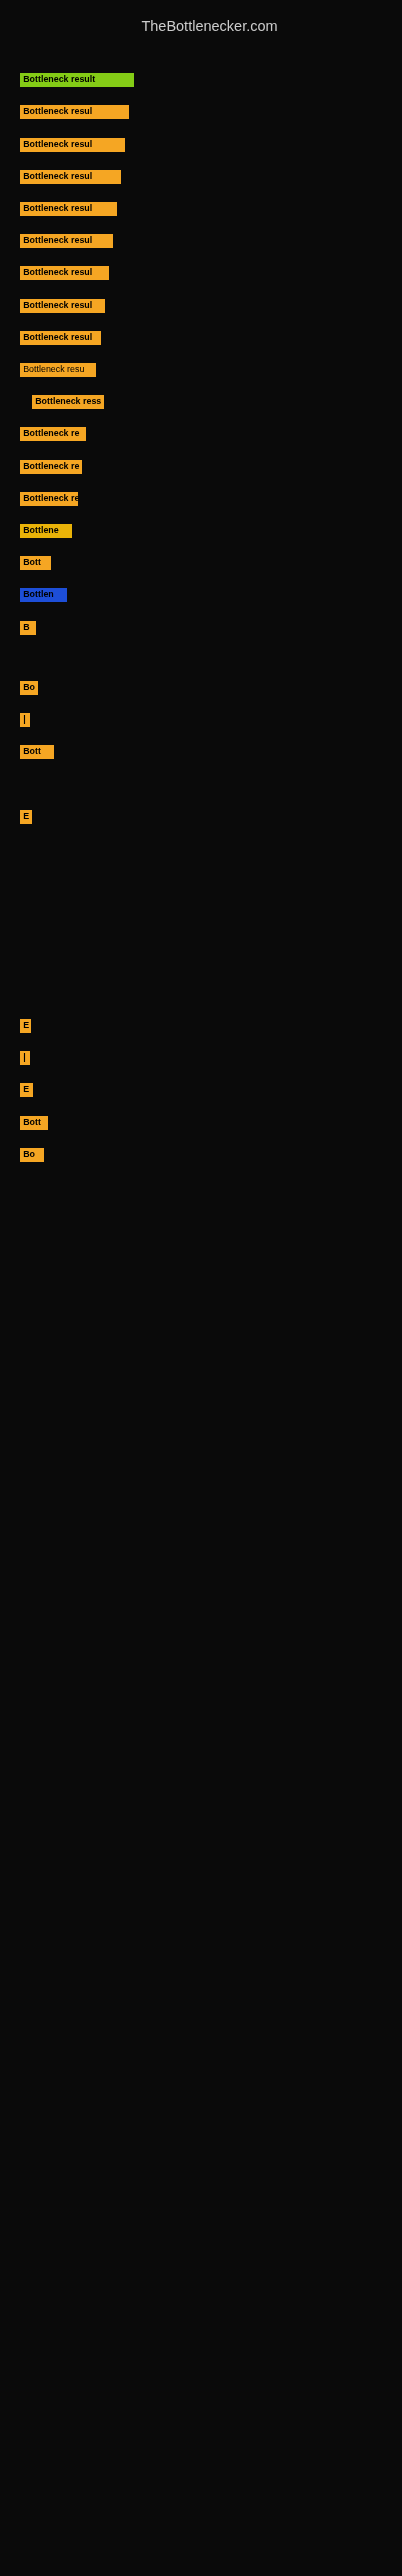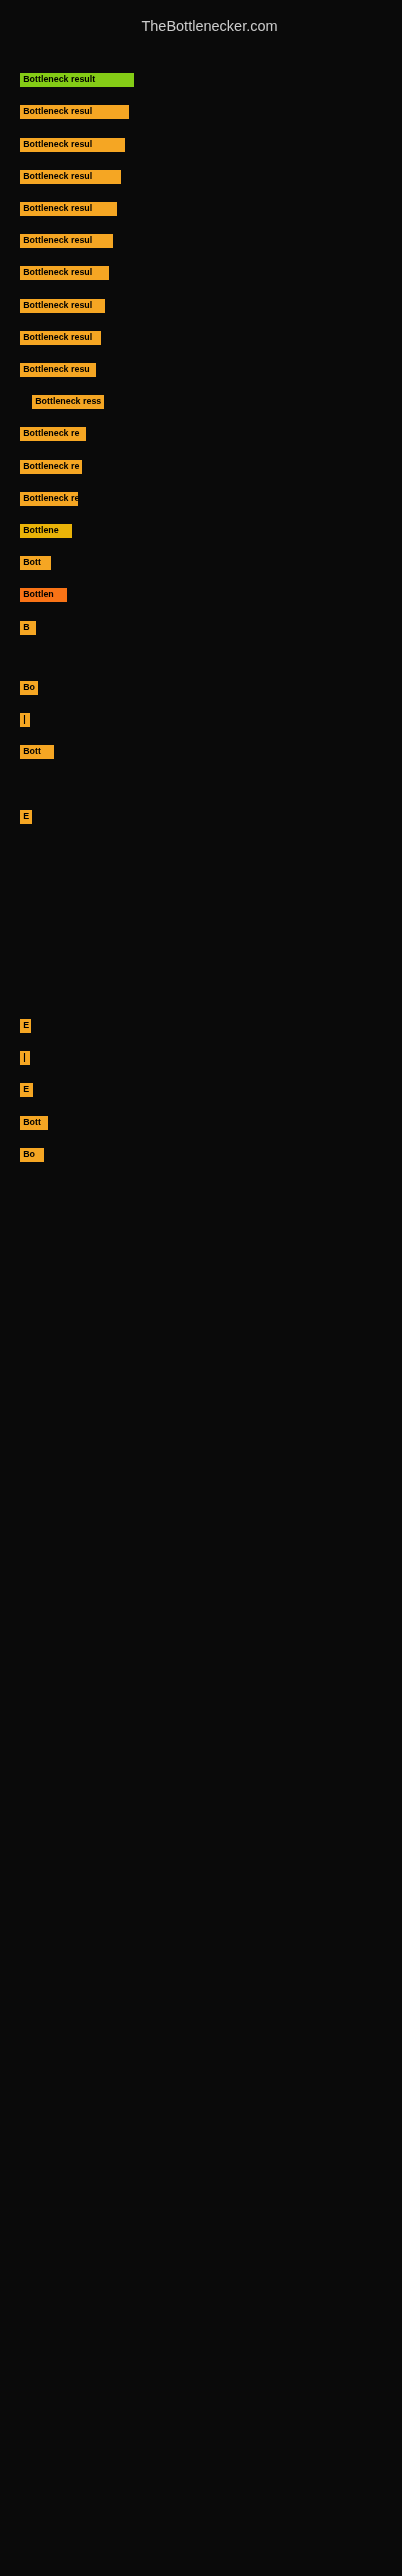--- a/index.html
+++ b/index.html
@@ -49,42 +49,42 @@
     <div style="position: absolute; top: 213px; left: 0px; width: 403px; height: 14.5px;">
       <div style="background-color: rgb(245, 166, 35); color: rgb(0, 0, 0); font-size: 8.9px; font-weight: bold; padding: 1.6px 3.2px; white-space: nowrap; overflow: hidden; width: 89px; height: 14.5px; line-height: 11.3px;">Bottleneck resul</div>
     </div>
     <div style="position: absolute; top: 246px; left: 0px; width: 403px; height: 14.5px;">
       <div style="background-color: rgb(245, 166, 35); color: rgb(0, 0, 0); font-size: 8.9px; font-weight: bold; padding: 1.6px 3.2px; white-space: nowrap; overflow: hidden; width: 85px; height: 14.5px; line-height: 11.3px;">Bottleneck resul</div>
     </div>
     <div style="position: absolute; top: 278px; left: 0px; width: 403px; height: 14.5px;">
       <div style="background-color: rgb(245, 166, 35); color: rgb(0, 0, 0); font-size: 8.9px; font-weight: bold; padding: 1.6px 3.2px; white-space: nowrap; overflow: hidden; width: 81px; height: 14.5px; line-height: 11.3px;">Bottleneck resul</div>
     </div>
     <div style="position: absolute; top: 310px; left: 0px; width: 403px; height: 14.5px;">
-      <div style="background-color: rgb(245, 166, 35); color: rgb(0, 0, 0); font-size: 8.9px; font-weight: bold; padding: 1.6px 3.2px; white-space: nowrap; overflow: hidden; width: 76px; height: 14.5px; line-height: 11.3px;">Bottleneck resu</div>
+      <div style="background-color: rgb(245, 166, 35); color: rgb(0, 0, 0); font-size: 8.9px; font-weight: normal; padding: 1.6px 3.2px; white-space: nowrap; overflow: hidden; width: 76px; height: 14.5px; line-height: 11.3px;">Bottleneck resu</div>
     </div>
     <div style="position: absolute; top: 342px; left: 12px; width: 403px; height: 14.5px;">
       <div style="background-color: rgb(245, 166, 35); color: rgb(0, 0, 0); font-size: 8.9px; font-weight: bold; padding: 1.6px 3.2px; white-space: nowrap; overflow: hidden; width: 72px; height: 14.5px; line-height: 11.3px;">Bottleneck ress</div>
     </div>
     <div style="position: absolute; top: 374px; left: 0px; width: 403px; height: 14.5px;">
       <div style="background-color: rgb(245, 166, 35); color: rgb(0, 0, 0); font-size: 8.9px; font-weight: bold; padding: 1.6px 3.2px; white-space: nowrap; overflow: hidden; width: 66px; height: 14.5px; line-height: 11.3px;">Bottleneck re</div>
     </div>
     <div style="position: absolute; top: 407px; left: 0px; width: 403px; height: 14.5px;">
       <div style="background-color: rgb(245, 166, 35); color: rgb(0, 0, 0); font-size: 8.9px; font-weight: bold; padding: 1.6px 3.2px; white-space: nowrap; overflow: hidden; width: 62px; height: 14.5px; line-height: 11.3px;">Bottleneck re</div>
     </div>
     <div style="position: absolute; top: 439px; left: 0px; width: 403px; height: 14.5px;">
       <div style="background-color: rgb(245, 166, 35); color: rgb(0, 0, 0); font-size: 8.9px; font-weight: bold; padding: 1.6px 3.2px; white-space: nowrap; overflow: hidden; width: 58px; height: 14.5px; line-height: 11.3px;">Bottleneck re</div>
     </div>
     <div style="position: absolute; top: 471px; left: 0px; width: 403px; height: 14.5px;">
       <div style="background-color: #eab308; color: rgb(0, 0, 0); font-size: 8.9px; font-weight: bold; padding: 1.6px 3.2px; white-space: nowrap; overflow: hidden; width: 52px; height: 14.5px; line-height: 11.3px;">Bottlene</div>
     </div>
     <div style="position: absolute; top: 503px; left: 0px; width: 403px; height: 14.5px;">
       <div style="background-color: rgb(245, 166, 35); color: rgb(0, 0, 0); font-size: 8.9px; font-weight: bold; padding: 1.6px 3.2px; white-space: nowrap; overflow: hidden; width: 31px; height: 14.5px; line-height: 11.3px;">Bott</div>
     </div>
     <div style="position: absolute; top: 535px; left: 0px; width: 403px; height: 14.5px;">
-      <div style="background-color: #f97316; color: rgb(0, 0, 0); font-size: 8.9px; font-weight: bold; padding: 1.6px 3.2px; white-space: nowrap; overflow: hidden; width: 47px; height: 14.5px; line-height: 11.3px;">Bottlen</div>
+      <div style="background-color: #1d4ed8; color: rgb(0, 0, 0); font-size: 8.9px; font-weight: bold; padding: 1.6px 3.2px; white-space: nowrap; overflow: hidden; width: 47px; height: 14.5px; line-height: 11.3px;">Bottlen</div>
     </div>
     <div style="position: absolute; top: 568px; left: 0px; width: 403px; height: 14.5px;">
       <div style="background-color: rgb(245, 166, 35); color: rgb(0, 0, 0); font-size: 8.9px; font-weight: bold; padding: 1.6px 3.2px; white-space: nowrap; overflow: hidden; width: 16px; height: 14.5px; line-height: 11.3px;">B</div>
     </div>
     <div style="position: absolute; top: 628px; left: 0px; width: 403px; height: 14.5px;">
       <div style="background-color: rgb(245, 166, 35); color: rgb(0, 0, 0); font-size: 8.9px; font-weight: bold; padding: 1.6px 3.2px; white-space: nowrap; overflow: hidden; width: 17.7px; height: 14.5px; line-height: 11.3px;">Bo</div>
     </div>
     <div style="position: absolute; top: 660px; left: 0px; width: 403px; height: 14.5px;">
       <div style="background-color: rgb(245, 166, 35); color: rgb(0, 0, 0); font-size: 8.9px; font-weight: bold; padding: 1.6px 3.2px; white-space: nowrap; overflow: hidden; width: 9.7px; height: 14.5px; line-height: 11.3px;">|</div>
     </div>

